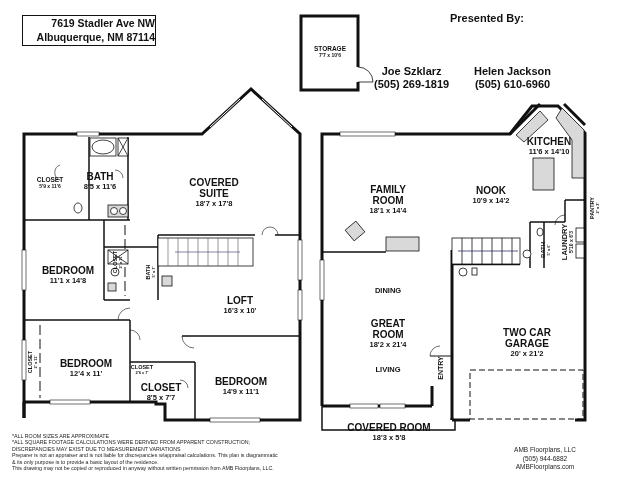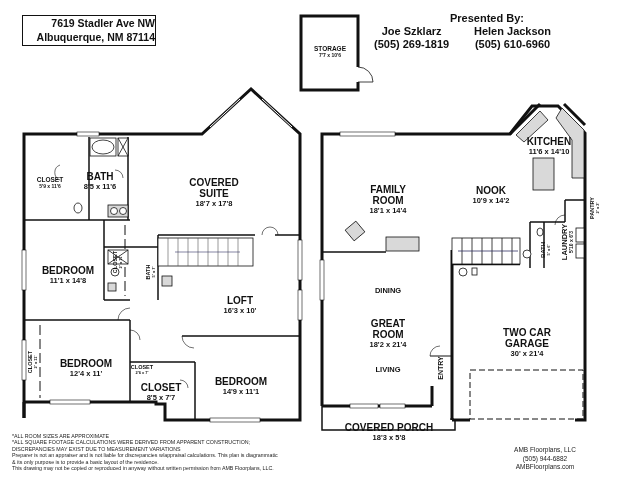--- a/index.html
+++ b/index.html
@@ -1,20 +1,20 @@
 <!DOCTYPE html>
 <html><head>
 <meta charset="utf-8">
 <style>
   html, body { margin:0; padding:0; background:#fff; }
   body { width:621px; height:480px; position:relative; overflow:hidden; font-family:"Liberation Sans", sans-serif; color:#111; }
   .addr-box { position:absolute; left:22px; top:15px; width:132px; height:29px; border:1.5px solid #111; text-align:right; font-weight:bold; font-size:10.5px; line-height:14px; padding-top:0px; }
   .presented { position:absolute; left:370px; top:12px; width:260px; font-weight:bold; font-size:11px; line-height:13px; }
   .presented .title { position:absolute; left:80px; top:0; white-space:nowrap; }
-  .agent { position:absolute; text-align:center; white-space:nowrap; }
+  .agent { position:absolute; text-align:center; white-space:nowrap;margin-top:40px; }
   .room { position:absolute; text-align:center; font-weight:bold; white-space:nowrap; transform:translate(-50%,0); }
   .room .nm { font-size:10px; line-height:11px; }
   .room .dim { font-size:7.5px; line-height:10px; }
   .room.small .nm { font-size:5.5px; line-height:6px; }
   .room.small .dim { font-size:4px; line-height:5px; }
   .vert { transform:translate(-50%,-50%) rotate(-90deg); }
   svg { position:absolute; left:0; top:0; }
   .disclaimer { position:absolute; left:12px; top:433px; font-size:5.3px; line-height:6.4px; color:#222; white-space:nowrap; }
   .company { position:absolute; left:500px; top:446px; width:90px; text-align:center; font-size:6.5px; line-height:8.5px; color:#222; }
 </style>
@@ -290,24 +290,24 @@
 </div>
 <div class="room" style="left:388px; top:365px;">
   <div class="dim" style="font-size:7.5px;">LIVING</div>
 </div>
 <div class="room small vert" style="left:441px; top:368px;">
   <div class="nm" style="font-size:7px;line-height:8px;">ENTRY</div>
 </div>
 <div class="room" style="left:527px; top:327px;">
   <div class="nm">TWO CAR</div>
   <div class="nm">GARAGE</div>
-  <div class="dim">30' x 21'4</div>
+  <div class="dim">20' x 21'2</div>
 </div>
 <div class="room" style="left:389px; top:422px;">
-  <div class="nm">COVERED PORCH</div>
+  <div class="nm">COVERED ROOM</div>
   <div class="dim">18'3 x 5'8</div>
 </div>
 
 <div class="disclaimer">
   <div>*ALL ROOM SIZES ARE APPROXIMATE</div>
   <div>*ALL SQUARE FOOTAGE CALCULATIONS WERE DERIVED FROM APPARENT CONSTRUCTION;</div>
   <div>DISCREPANCIES MAY EXIST DUE TO MEASUREMENT VARIATIONS</div>
   <div>Preparer is not an appraiser and is not liable for discrepancies w/appraisal calculations.  This plan is diagrammatic</div>
   <div>&amp; its only purpose is to provide a basic layout of the residence.</div>
   <div>This drawing may not be copied or reproduced in anyway without written permission from AMB Floorplans, LLC.</div>

